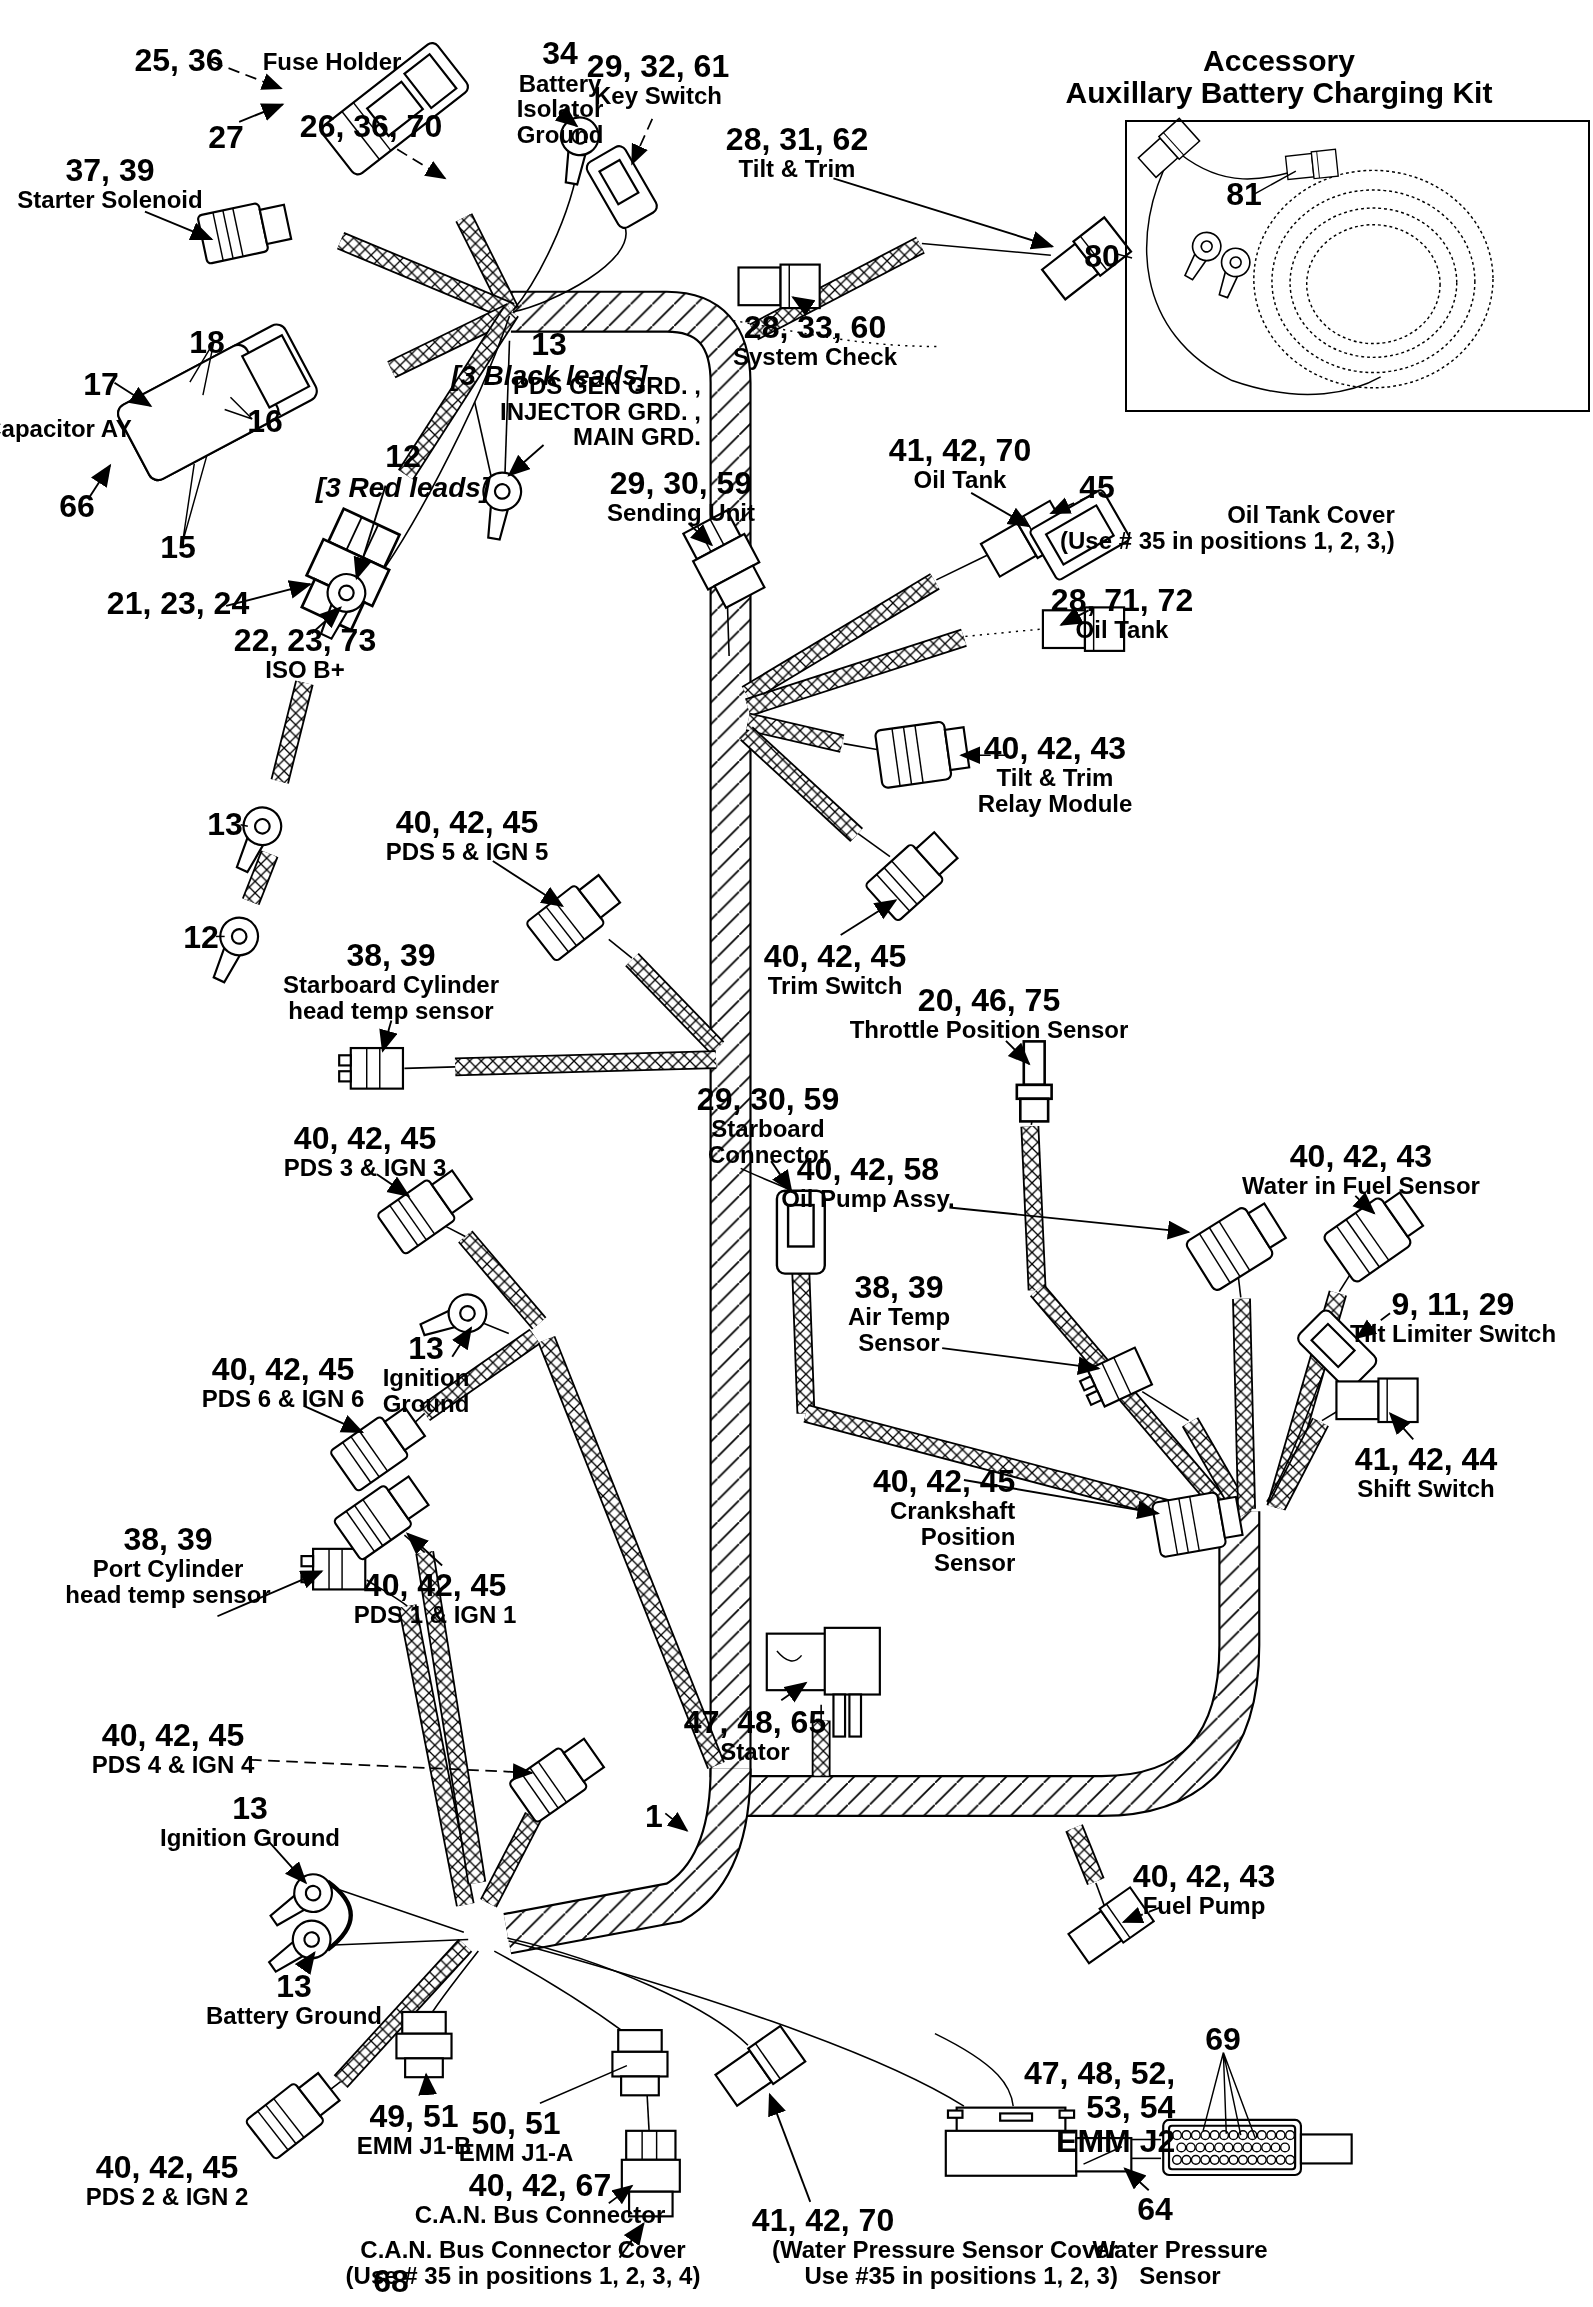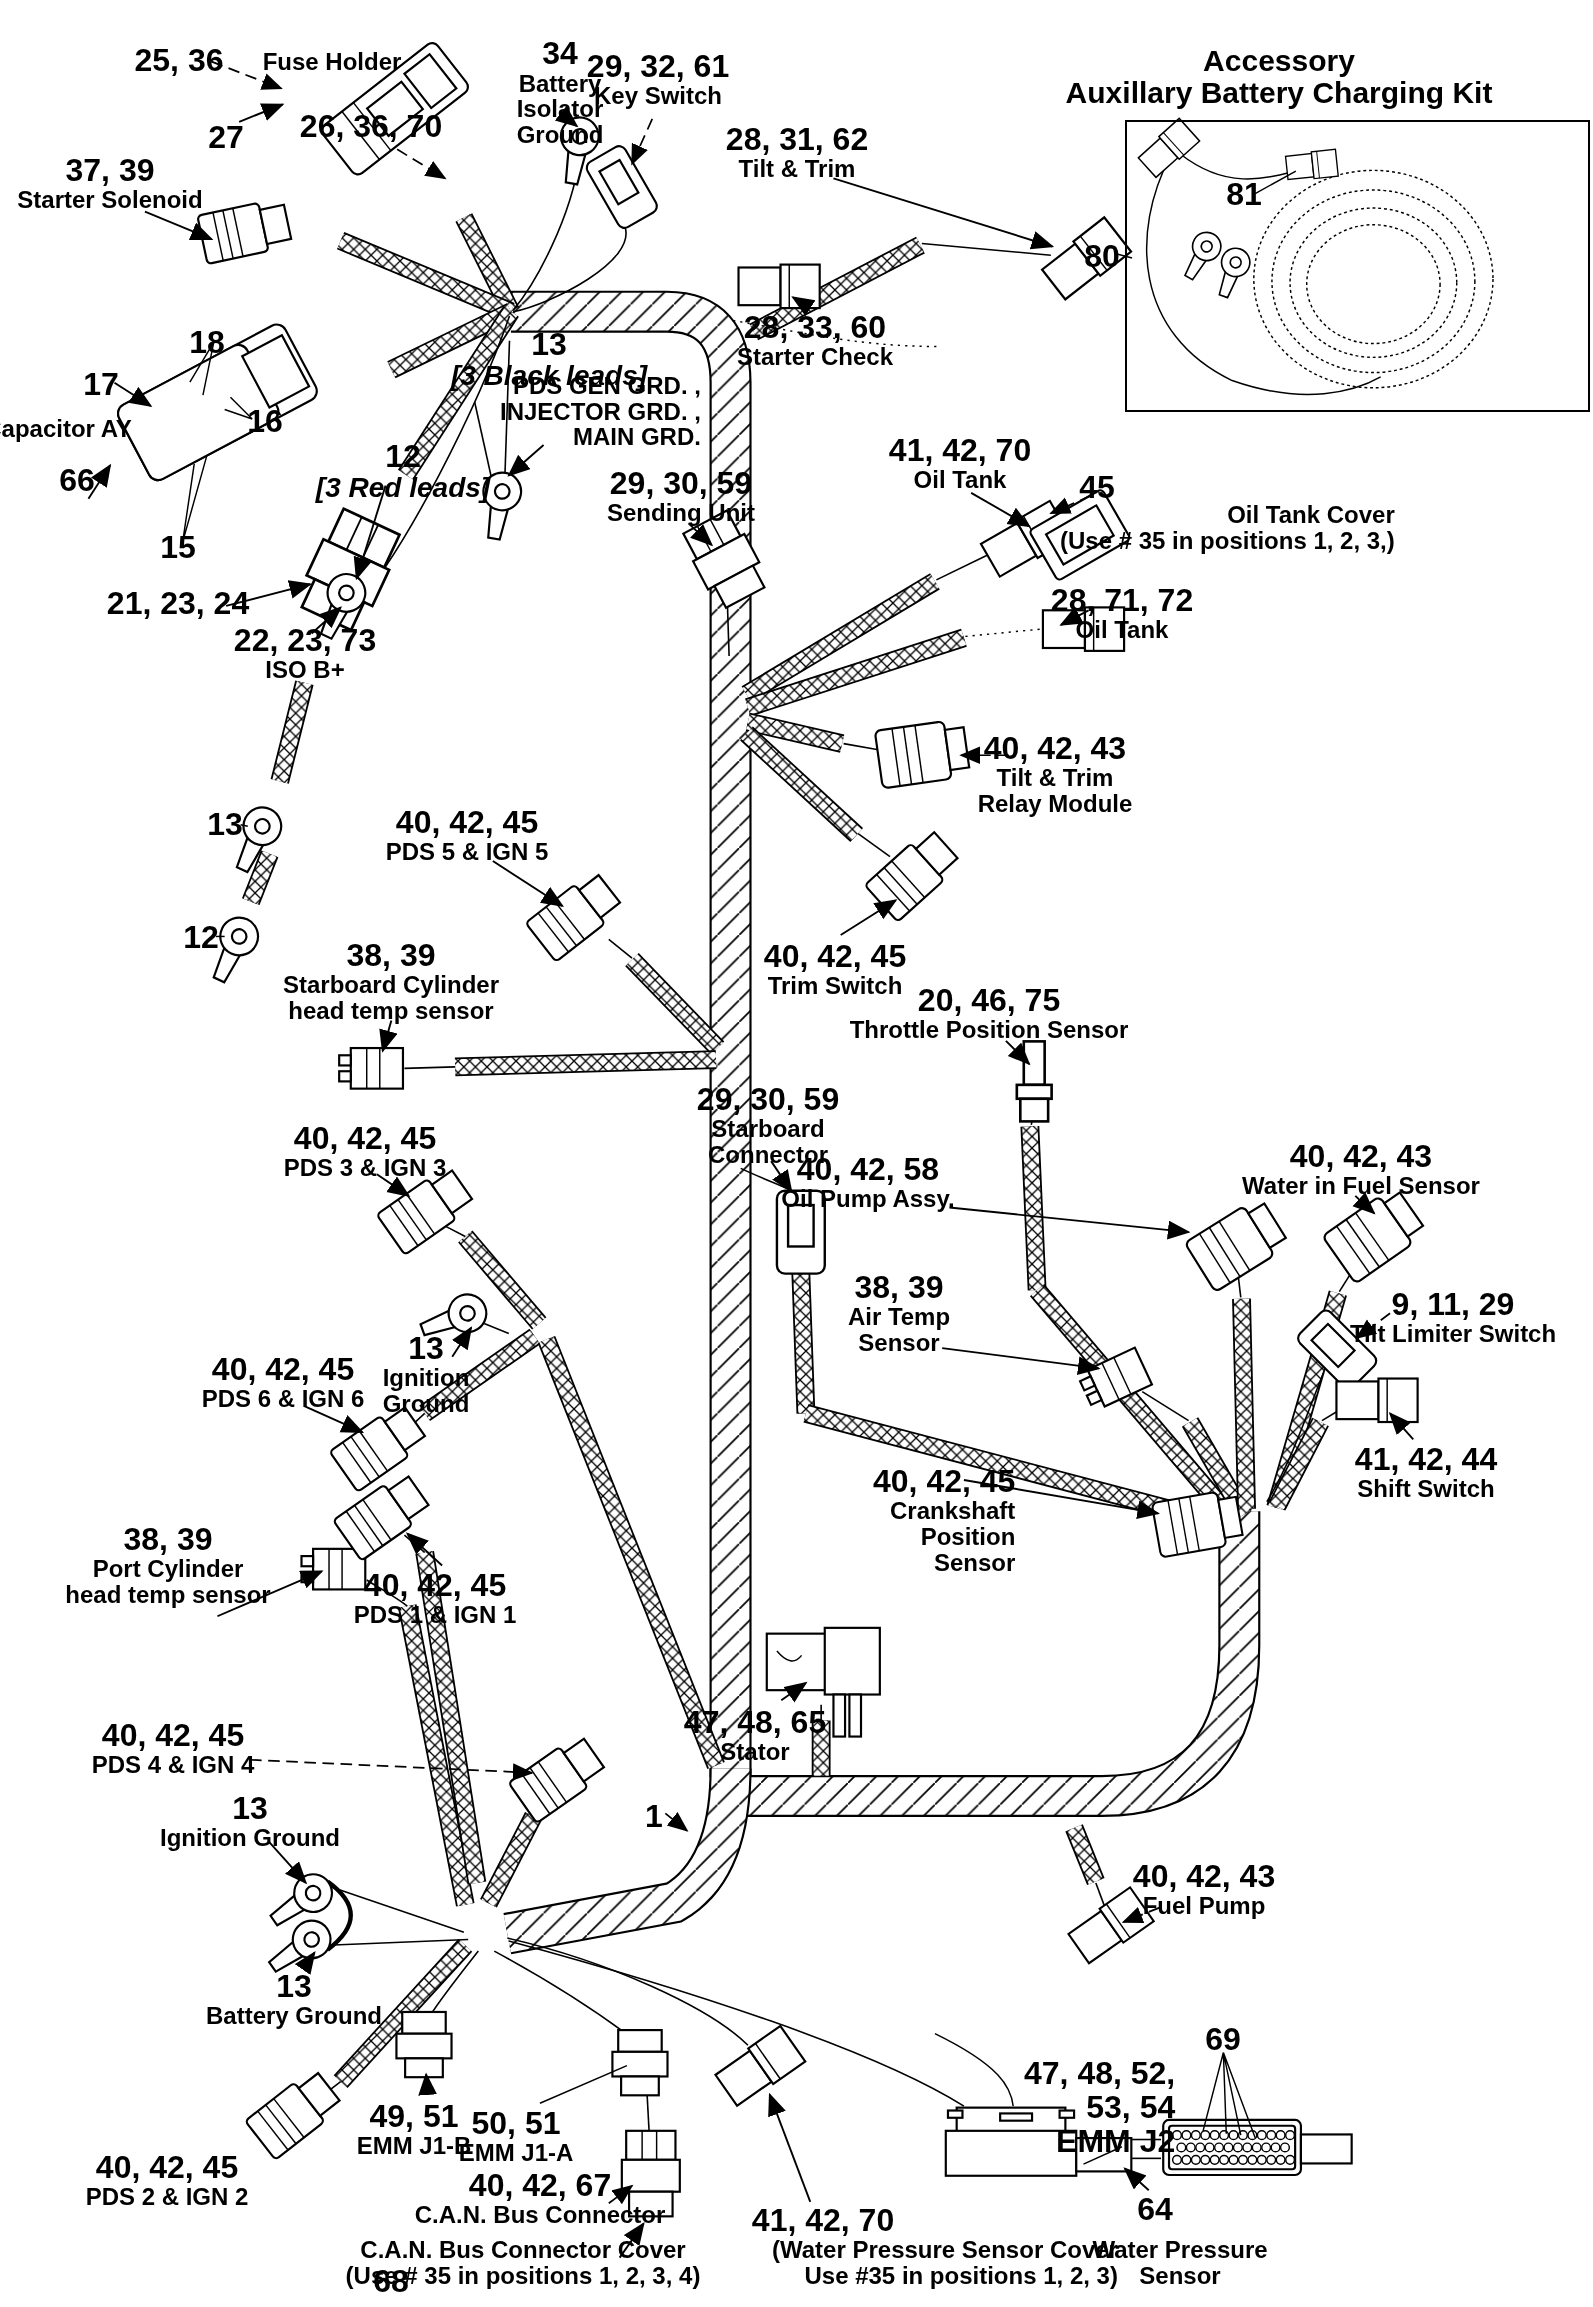--- a/index.html
+++ b/index.html
@@ -437,21 +437,21 @@
     <div class="lbl c" style="left: 658px; top: 49px;">
       <span class="n">29, 32, 61</span>
       <span class="c2">Key Switch</span>
     </div>
     <div class="lbl c" style="left: 797px; top: 122px;">
       <span class="n">28, 31, 62</span>
       <span class="c2">Tilt &amp; Trim</span>
     </div>
     <div class="lbl c" style="left: 815px; top: 310px;">
       <span class="n">28, 33, 60</span>
-      <span class="c2">Starter Check</span>
+      <span class="c2">System Check</span>
     </div>
     <div class="lbl c" style="left: 549px; top: 327px;">
       <span class="n">13</span>
       <span class="i">[3 Black leads]</span>
     </div>
     <div class="lbl l" style="left: 500px; top: 373px;">
       <span class="c2">PDS GEN GRD. ,</span>
       <span class="c2">INJECTOR GRD. ,</span>
       <span class="c2">MAIN GRD.</span>
     </div>
@@ -464,21 +464,21 @@
     </div>
     <div class="lbl c" style="left: 207px; top: 325px;">
       <span class="n">18</span>
     </div>
     <div class="lbl c" style="left: 101px; top: 367px;">
       <span class="n">17</span>
     </div>
     <div class="lbl c" style="left: 265px; top: 404px;">
       <span class="n">16</span>
     </div>
-    <div class="lbl c" style="left: 77px; top: 463px;">
+    <div class="lbl c" style="left: 77px; top: 489px;">
       <span class="n">66</span>
     </div>
     <div class="lbl c" style="left: 178px; top: 530px;">
       <span class="n">15</span>
     </div>
     <div class="lbl c" style="left: 178px; top: 586px;">
       <span class="n">21, 23, 24</span>
     </div>
     <div class="lbl c" style="left: 305px; top: 623px;">
       <span class="n">22, 23, 73</span>

